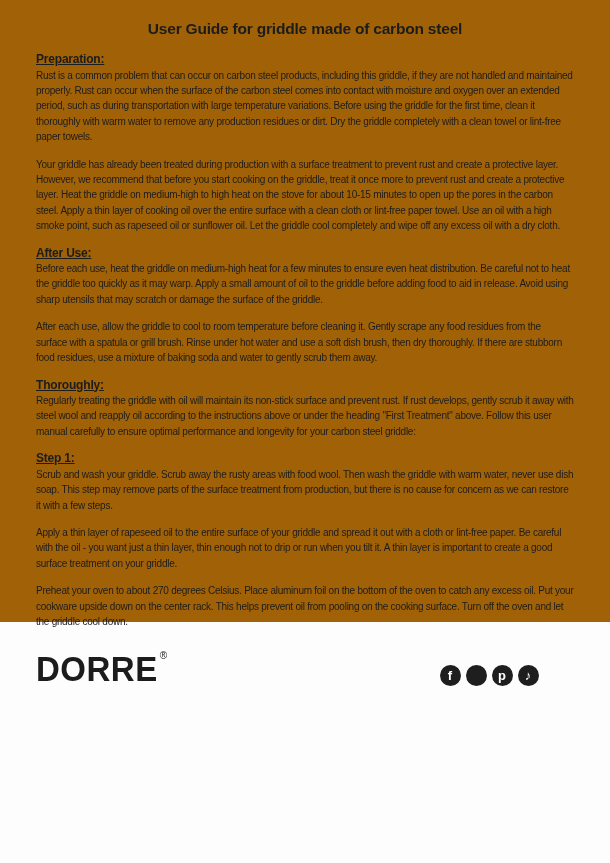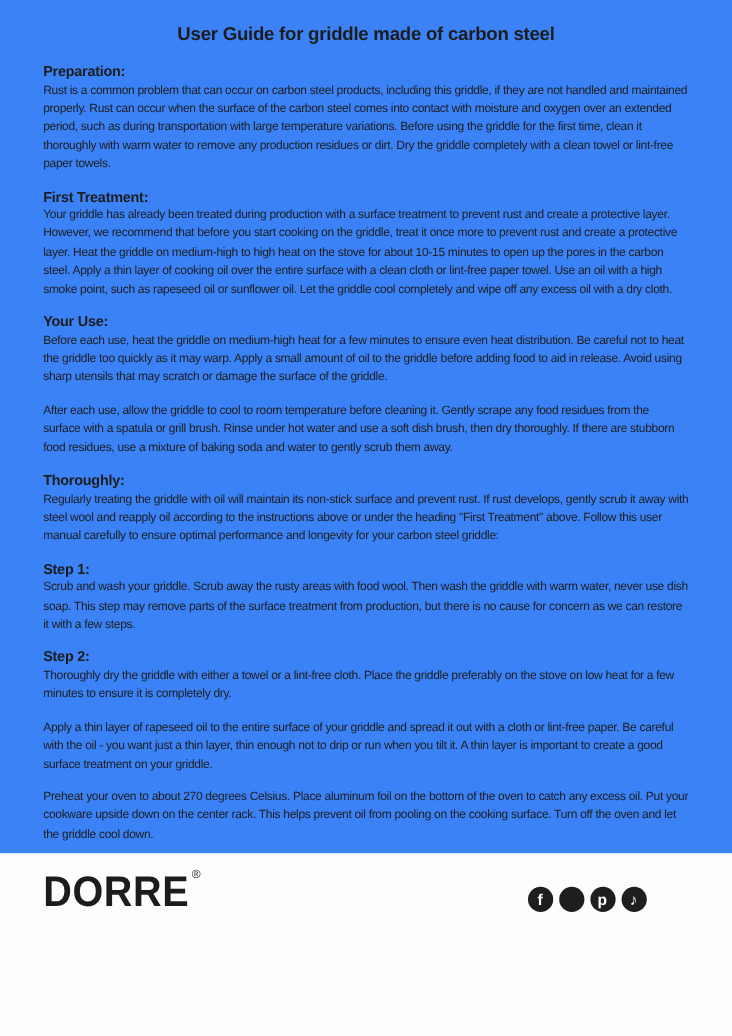--- a/index.html
+++ b/index.html
@@ -5,36 +5,37 @@
   * { box-sizing: border-box; margin: 0; padding: 0; }
   html, body { width: 610px; height: 863px; }
   body {
     background: #fdfdfd;
     color: #1c1c1c;
     font-family: "Liberation Sans", "DejaVu Sans", sans-serif;
     overflow: hidden;
   }
   .page {
     width: 610px;
-    height: 711px;
+    height: 622px;
     padding: 18px 36px 14px 36px;
-    background: #3b82f6;
+    background: #a16207;
   }
   .title {
     text-align: center;
     font-size: 15.5px;
     font-weight: bold;
     letter-spacing: -0.2px;
     margin: 2px 0 14px 0;
   }
   .sec h2 {
     font-size: 12px;
     font-weight: bold;
     letter-spacing: -0.2px;
     line-height: 15.5px;
+    text-decoration: underline;
   }
   .sec p {
     font-size: 10px;
     letter-spacing: -0.25px;
     line-height: 15.4px;
     margin: 0 0 12px 0;
   }
   .footer {
     margin-top: 24px;
     display: flex;
@@ -85,47 +86,42 @@
 <div class="page">
 
   <h1 class="title">User Guide for griddle made of carbon steel</h1>
 
   <section class="sec">
     <h2>Preparation:</h2>
     <p>Rust is a common problem that can occur on carbon steel products, including this griddle, if they are not handled and maintained properly. Rust can occur when the surface of the carbon steel comes into contact with moisture and oxygen over an extended period, such as during transportation with large temperature variations. Before using the griddle for the first time, clean it thoroughly with warm water to remove any production residues or dirt. Dry the griddle completely with a clean towel or lint-free paper towels.</p>
   </section>
 
   <section class="sec">
-    <h2>First Treatment:</h2>
     <p>Your griddle has already been treated during production with a surface treatment to prevent rust and create a protective layer. However, we recommend that before you start cooking on the griddle, treat it once more to prevent rust and create a protective layer. Heat the griddle on medium-high to high heat on the stove for about 10-15 minutes to open up the pores in the carbon steel. Apply a thin layer of cooking oil over the entire surface with a clean cloth or lint-free paper towel. Use an oil with a high smoke point, such as rapeseed oil or sunflower oil. Let the griddle cool completely and wipe off any excess oil with a dry cloth.</p>
   </section>
 
   <section class="sec">
-    <h2>Your Use:</h2>
+    <h2>After Use:</h2>
     <p>Before each use, heat the griddle on medium-high heat for a few minutes to ensure even heat distribution. Be careful not to heat the griddle too quickly as it may warp. Apply a small amount of oil to the griddle before adding food to aid in release. Avoid using sharp utensils that may scratch or damage the surface of the griddle.</p>
   </section>
 
   <section class="sec">
     <p>After each use, allow the griddle to cool to room temperature before cleaning it. Gently scrape any food residues from the surface with a spatula or grill brush. Rinse under hot water and use a soft dish brush, then dry thoroughly. If there are stubborn food residues, use a mixture of baking soda and water to gently scrub them away.</p>
   </section>
 
   <section class="sec">
     <h2>Thoroughly:</h2>
     <p>Regularly treating the griddle with oil will maintain its non-stick surface and prevent rust. If rust develops, gently scrub it away with steel wool and reapply oil according to the instructions above or under the heading "First Treatment" above. Follow this user manual carefully to ensure optimal performance and longevity for your carbon steel griddle:</p>
   </section>
 
   <section class="sec">
     <h2>Step 1:</h2>
     <p>Scrub and wash your griddle. Scrub away the rusty areas with food wool. Then wash the griddle with warm water, never use dish soap. This step may remove parts of the surface treatment from production, but there is no cause for concern as we can restore it with a few steps.</p>
   </section>
 
-  <section class="sec">
-    <h2>Step 2:</h2>
-    <p>Thoroughly dry the griddle with either a towel or a lint-free cloth. Place the griddle preferably on the stove on low heat for a few minutes to ensure it is completely dry.</p>
-  </section>
 
   <section class="sec">
     <p>Apply a thin layer of rapeseed oil to the entire surface of your griddle and spread it out with a cloth or lint-free paper. Be careful with the oil - you want just a thin layer, thin enough not to drip or run when you tilt it. A thin layer is important to create a good surface treatment on your griddle.</p>
   </section>
 
   <section class="sec">
     <p>Preheat your oven to about 270 degrees Celsius. Place aluminum foil on the bottom of the oven to catch any excess oil. Put your cookware upside down on the center rack. This helps prevent oil from pooling on the cooking surface. Turn off the oven and let the griddle cool down.</p>
   </section>
 
   <footer class="footer">

